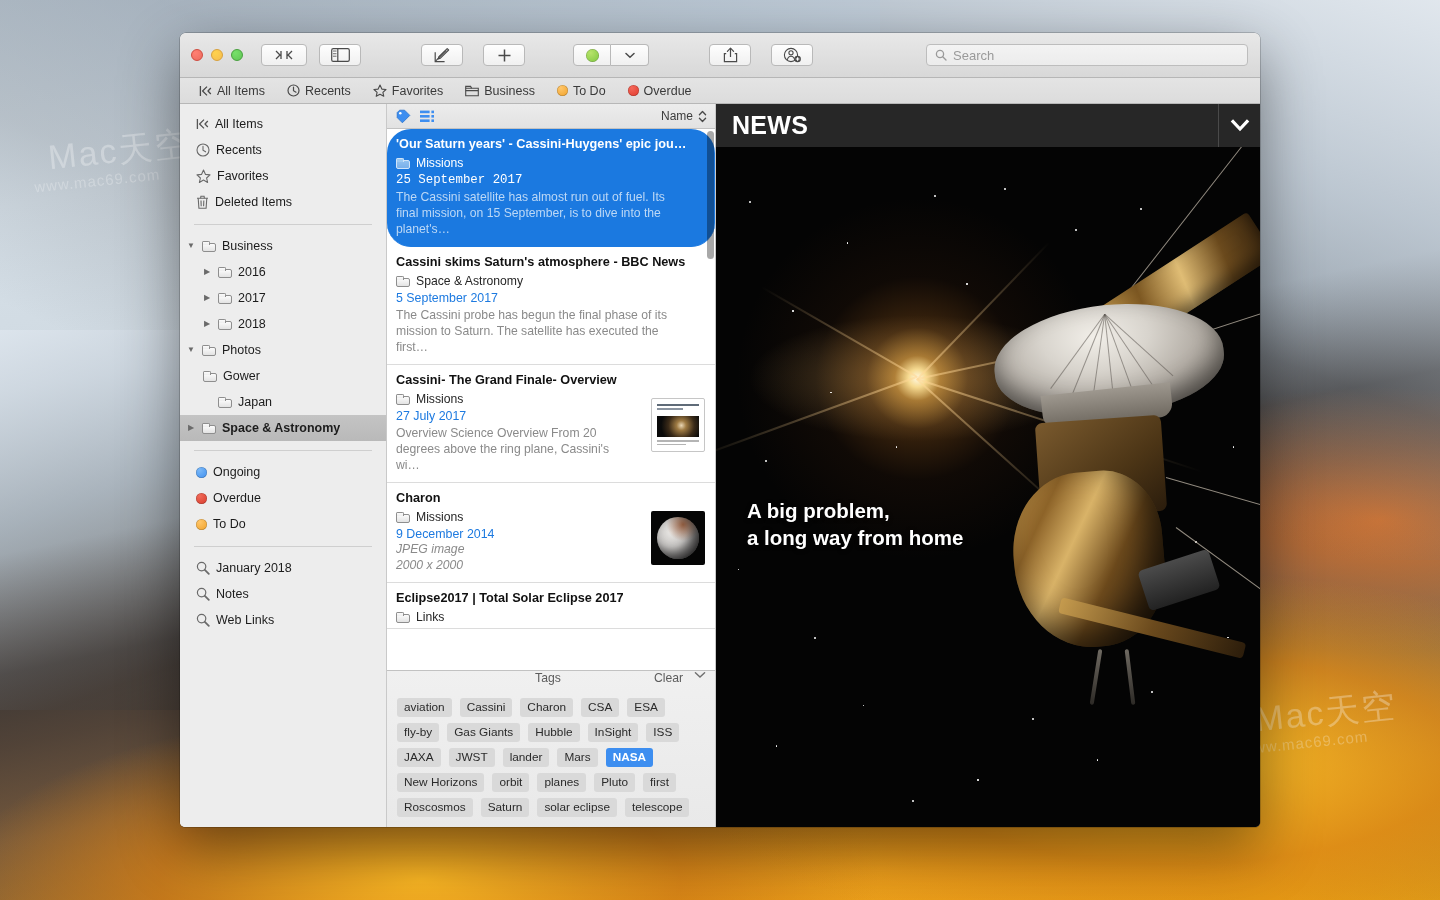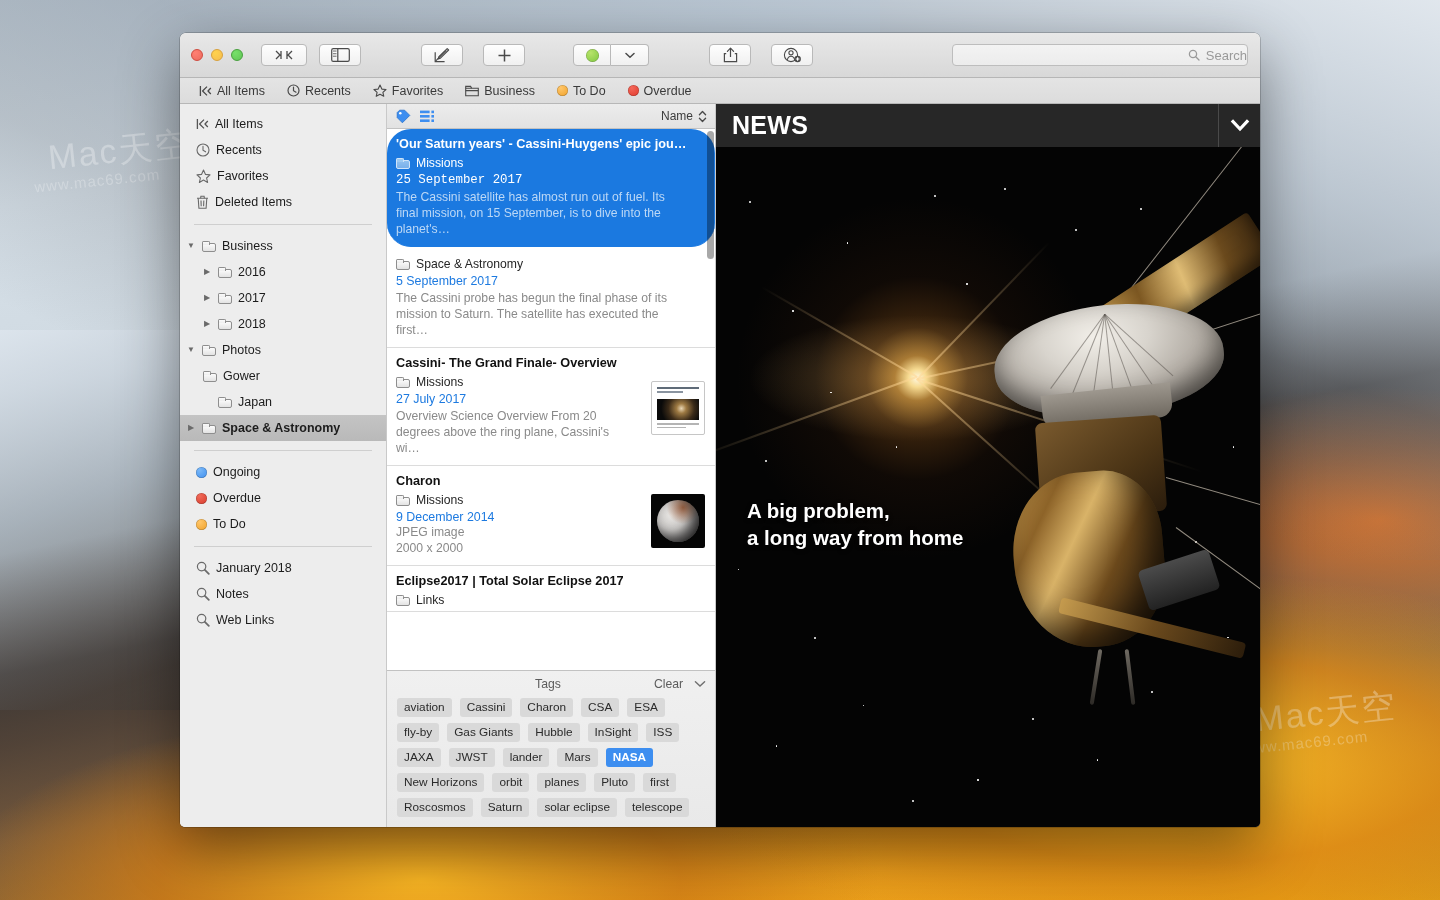--- a/index.html
+++ b/index.html
@@ -74,24 +74,24 @@
     color: #4a4a4a;
   }
   .tb-group { display: flex; }
   .tb-group .tb-btn { border-radius: 0; border-left-width: 0; }
   .tb-group .tb-btn:first-child { border-radius: 4px 0 0 4px; border-left-width: 1px; }
   .tb-group .tb-btn:last-child  { border-radius: 0 4px 4px 0; }
   .gap12 { width: 12px; } .gap20 { width: 20px; }
   .gap48 { width: 48px; } .gap60 { width: 60px; }
 
   .searchfield {
-    position: absolute; right: 12px; top: 11px; width: 296px; height: 22px;
+    position: absolute; right: 12px; top: 11px; width: 322px; height: 22px;
     background: linear-gradient(#f3f3f3, #ececec);
     border: 1px solid #bdbdbd; border-radius: 4px;
-    display: flex; align-items: center; justify-content: flex-end; gap: 6px;
+    display: flex; align-items: center; justify-content: flex-start; gap: 6px; padding-left: 8px;
   }
   .searchfield .sf-label { color: #9a9a9a; font-size: 13px; }
 
   
   .tabbar {
     height: 26px; flex: 0 0 26px;
     background: linear-gradient(#e4e4e4, #dcdcdc);
     border-bottom: 1px solid #b7b7b7;
     display: flex; align-items: center; padding-left: 8px; gap: 0;
   }
@@ -168,21 +168,21 @@
   .lfolder { display: flex; align-items: center; gap: 6px; margin-top: 3px;
              font-size: 12.2px; color: #262626; }
   .lrow.sel .lfolder { color: #fff; }
   .lrow.sel .folder::before { background: linear-gradient(#8fc0f0, #79b0ea); border-color: #cfe4fa; }
   .lrow.sel .folder::after  { background: #9ccaf2; border-color: #cfe4fa; }
   .ldate { font-size: 12.4px; color: #1d7ae0; margin-top: 3px; }
   .lrow.sel .ldate { color: #fff; font-family: Liberation Mono, monospace; }
   .lsnip { font-size: 12.2px; color: #8a8a8a; line-height: 16px; margin-top: 2px;
            max-width: 290px; }
   .lrow.sel .lsnip { color: #bcd8f6; }
-  .lmeta { font-size: 12.2px; color: #8a8a8a; line-height: 16px; }
+  .lmeta { font-size: 12.2px; color: #8a8a8a; line-height: 16px; font-style: italic; }
 
   .thumb { position: absolute; right: 10px; width: 54px; height: 54px;
            border-radius: 2px; overflow: hidden; }
   .thumb.doc {
     top: 33px; background: #fff; border: 1px solid #c6c6c6;
   }
   .thumb.doc .dlines { position: absolute; left: 5px; right: 5px; top: 5px; }
   .thumb.doc .dl { height: 2px; background: #5f6b78; margin-bottom: 2px; }
   .thumb.doc .dl.short { width: 62%; background: #8a94a0; height: 1.5px; }
   .thumb.doc .dimg { position: absolute; left: 5px; right: 5px; top: 17px; height: 21px;
@@ -203,21 +203,21 @@
   .vscroll { position: absolute; right: 1px; top: 2px; width: 7px; height: 128px;
              background: rgba(0,0,0,.34); border-radius: 4px; }
 
   
   .tagspanel {
     flex: 0 0 auto; border-top: 1px solid #c2c2c2;
     background: linear-gradient(#f0f0f0, #e9e9e9);
     padding: 0 0 10px 0;
   }
   .tagshdr {
-    height: 25px; display: flex; align-items: center; padding: 0 9px;
+    height: 25px; display: flex; padding: 0 9px;
     font-size: 12.2px; color: #5c5c5c; position: relative;
   }
   .tagshdr .th-title { flex: 1; text-align: center; padding-left: 46px; }
   .tagshdr .th-clear { color: #5c5c5c; }
   .tagshdr .th-chev { margin-left: 11px; color: #6f6f6f; font-size: 10px; }
   .tagwrap { display: flex; flex-wrap: wrap; gap: 6px 8px; padding: 2px 10px 0 10px; }
   .tag {
     background: #d9d9d9; border-radius: 3px; padding: 2px 7px 3px 7px;
     font-size: 11.8px; color: #2a2a2a; line-height: 14px;
   }
@@ -593,20 +593,21 @@
           <div class="ltitle">'Our Saturn years' - Cassini-Huygens' epic jou…</div>
           <div class="lfolder">
             <span class="folder"></span>
             <span>Missions</span>
           </div>
           <div class="ldate">25 September 2017</div>
           <div class="lsnip">The Cassini satellite has almost run out of fuel. Its final mission, on 15 September, is to dive into the planet's…</div>
         </div>
 
         <div class="lrow">
+          <div class="ltitle">Cassini skims Saturn's atmosphere - BBC News</div>
           <div class="lfolder">
             <span class="folder"></span>
             <span>Space &amp; Astronomy</span>
           </div>
           <div class="ldate">5 September 2017</div>
           <div class="lsnip">The Cassini probe has begun the final phase of its mission to Saturn. The satellite has executed the first…</div>
         </div>
 
         <div class="lrow">
           <div class="ltitle">Cassini- The Grand Finale- Overview</div>

